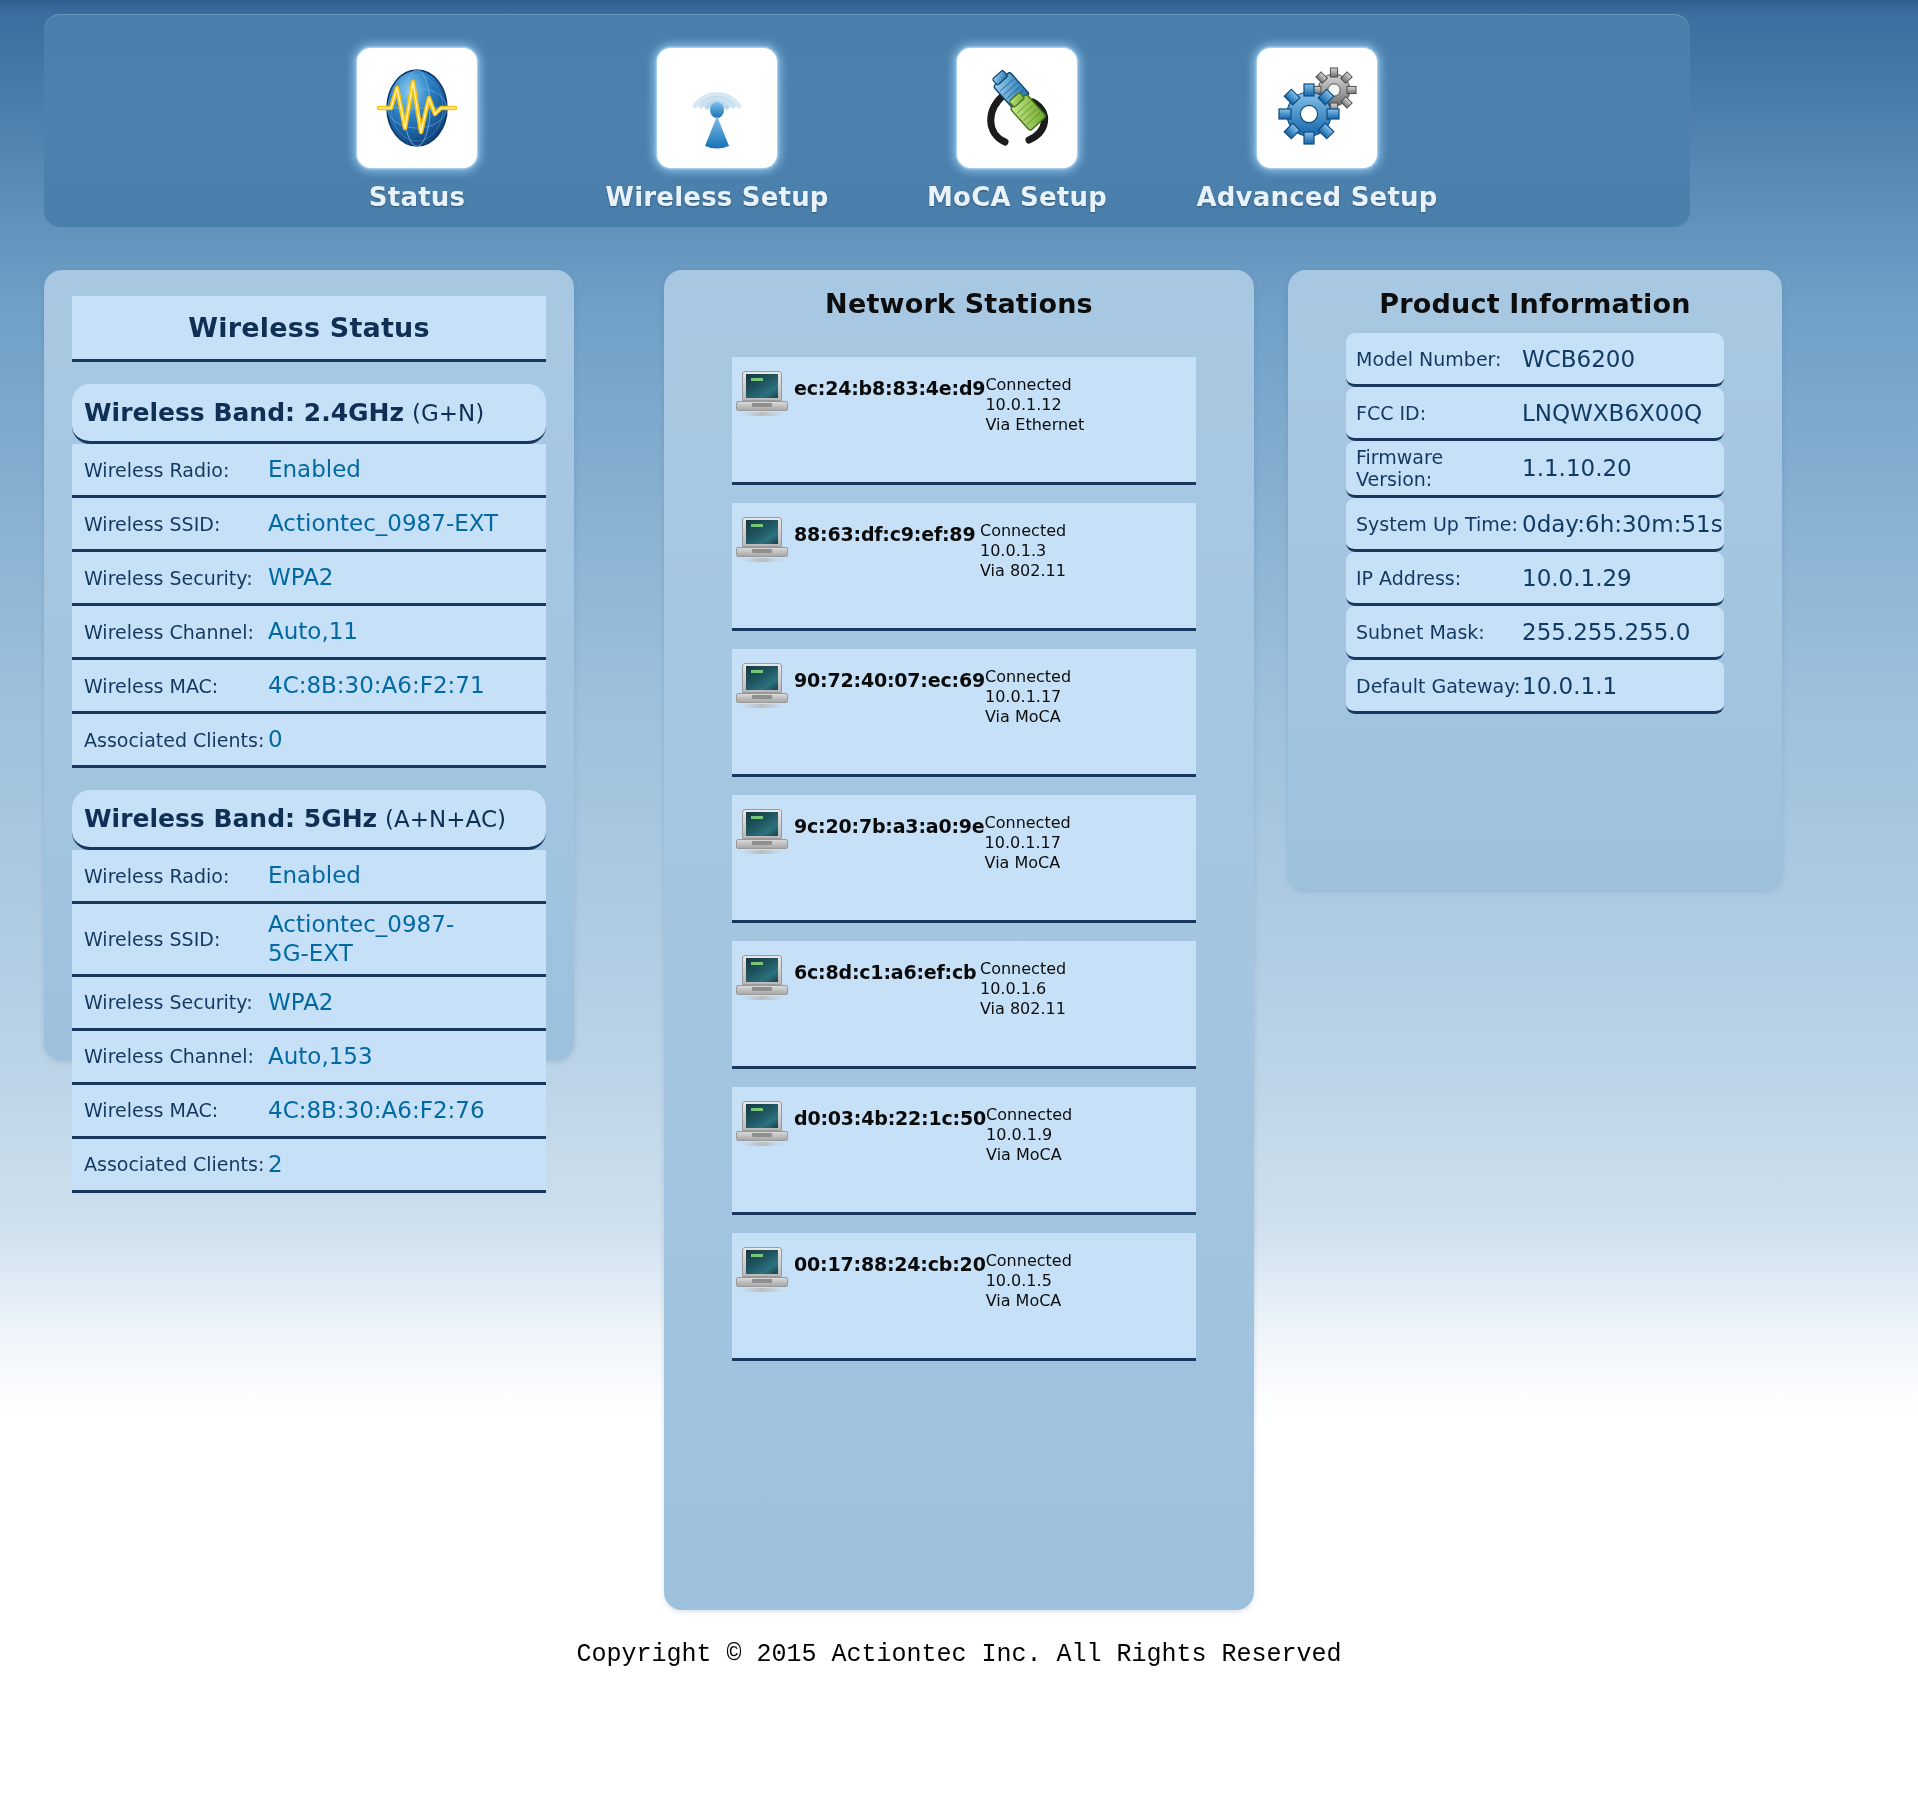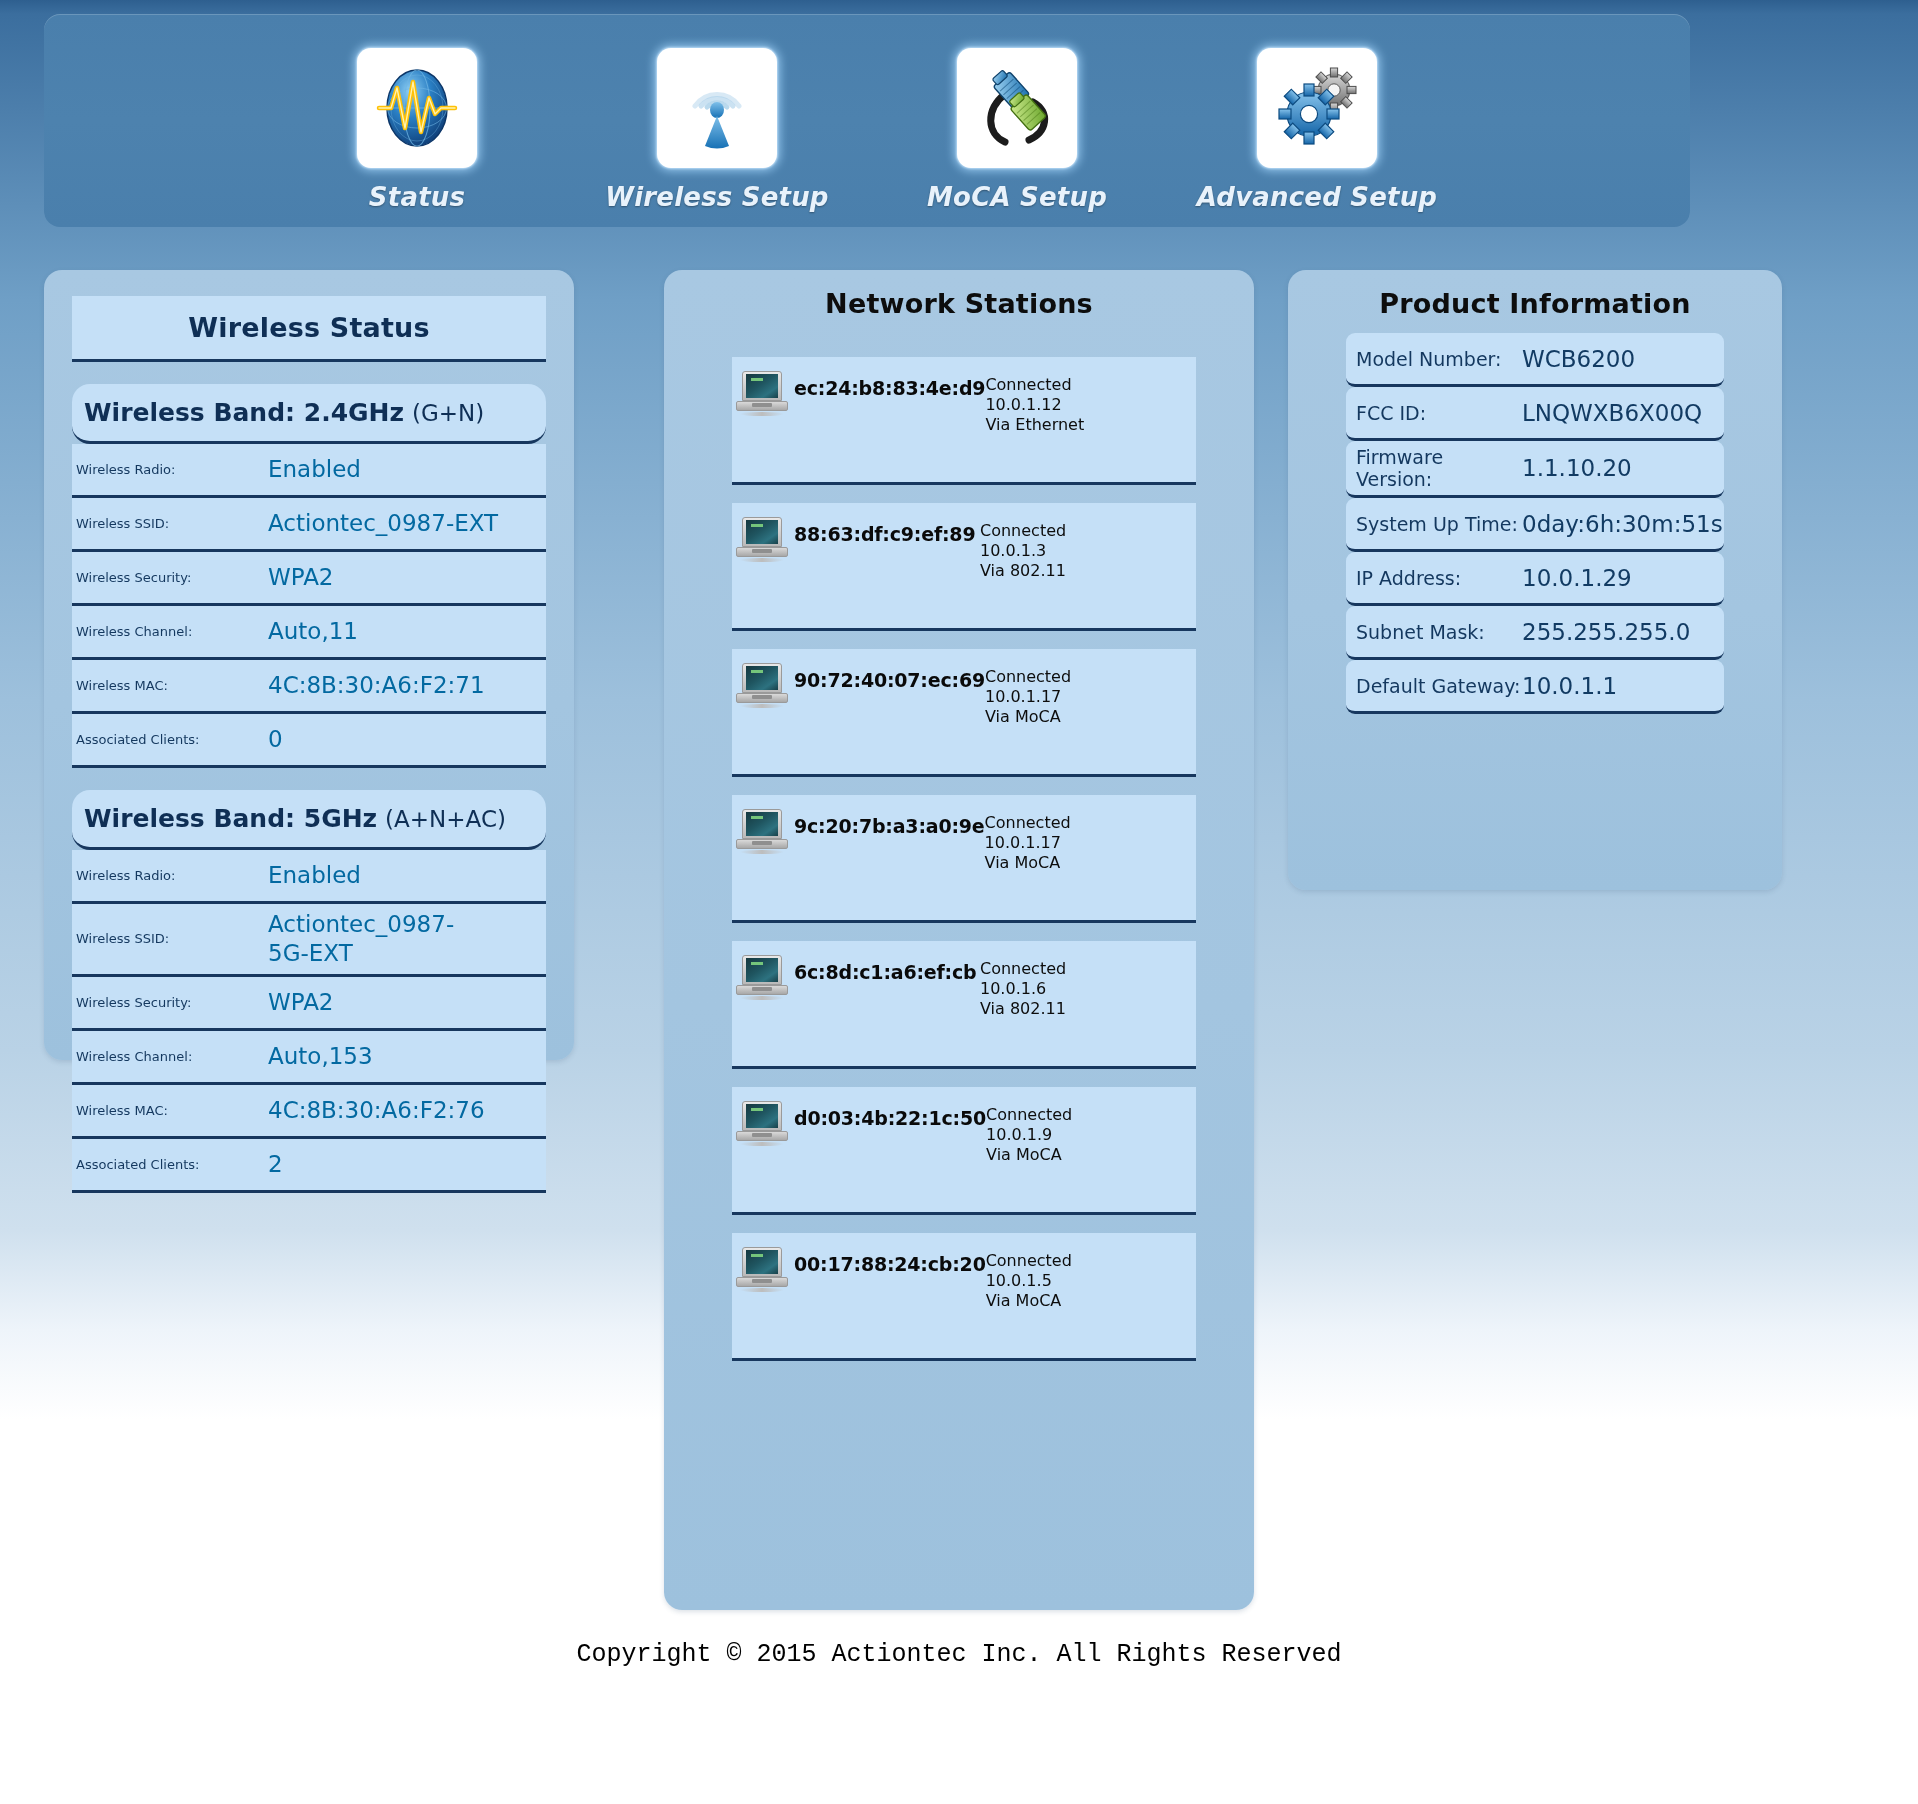--- a/index.html
+++ b/index.html
@@ -29,21 +29,20 @@
     position: absolute;
     left: 44px; top: 14px;
     width: 1646px; height: 213px;
     background: linear-gradient(to bottom, #4a7fac 0%, #4d82ae 50%, #4a7fac 100%);
     border-radius: 16px;
     box-shadow: inset 0 1px 0 rgba(255,255,255,0.18);
     display: flex;
     align-items: center;
     justify-content: center;
     gap: 0px;
-    font-style: italic;
   }
   .nav-item {
     width: 300px;
     height: 185px;
     display: flex;
     flex-direction: column;
     align-items: center;
     justify-content: flex-start;
     padding-top: 20px;
     cursor: pointer;
@@ -107,22 +106,22 @@
   .ws-row {
     display: flex;
     align-items: center;
     background: #c5e0f7;
     border-bottom: 3px solid #17375e;
     min-height: 54px;
     padding: 6px 0;
   }
   .ws-key {
     width: 196px;
-    padding-left: 4px;
-    font-size: 13px;
+    padding-left: 12px;
+    font-size: 19px;
     color: #14385f;
   }
   .ws-val {
     flex: 1;
     font-size: 23px;
     color: #0369a1;
     padding-right: 10px;
     line-height: 1.25;
   }
 

